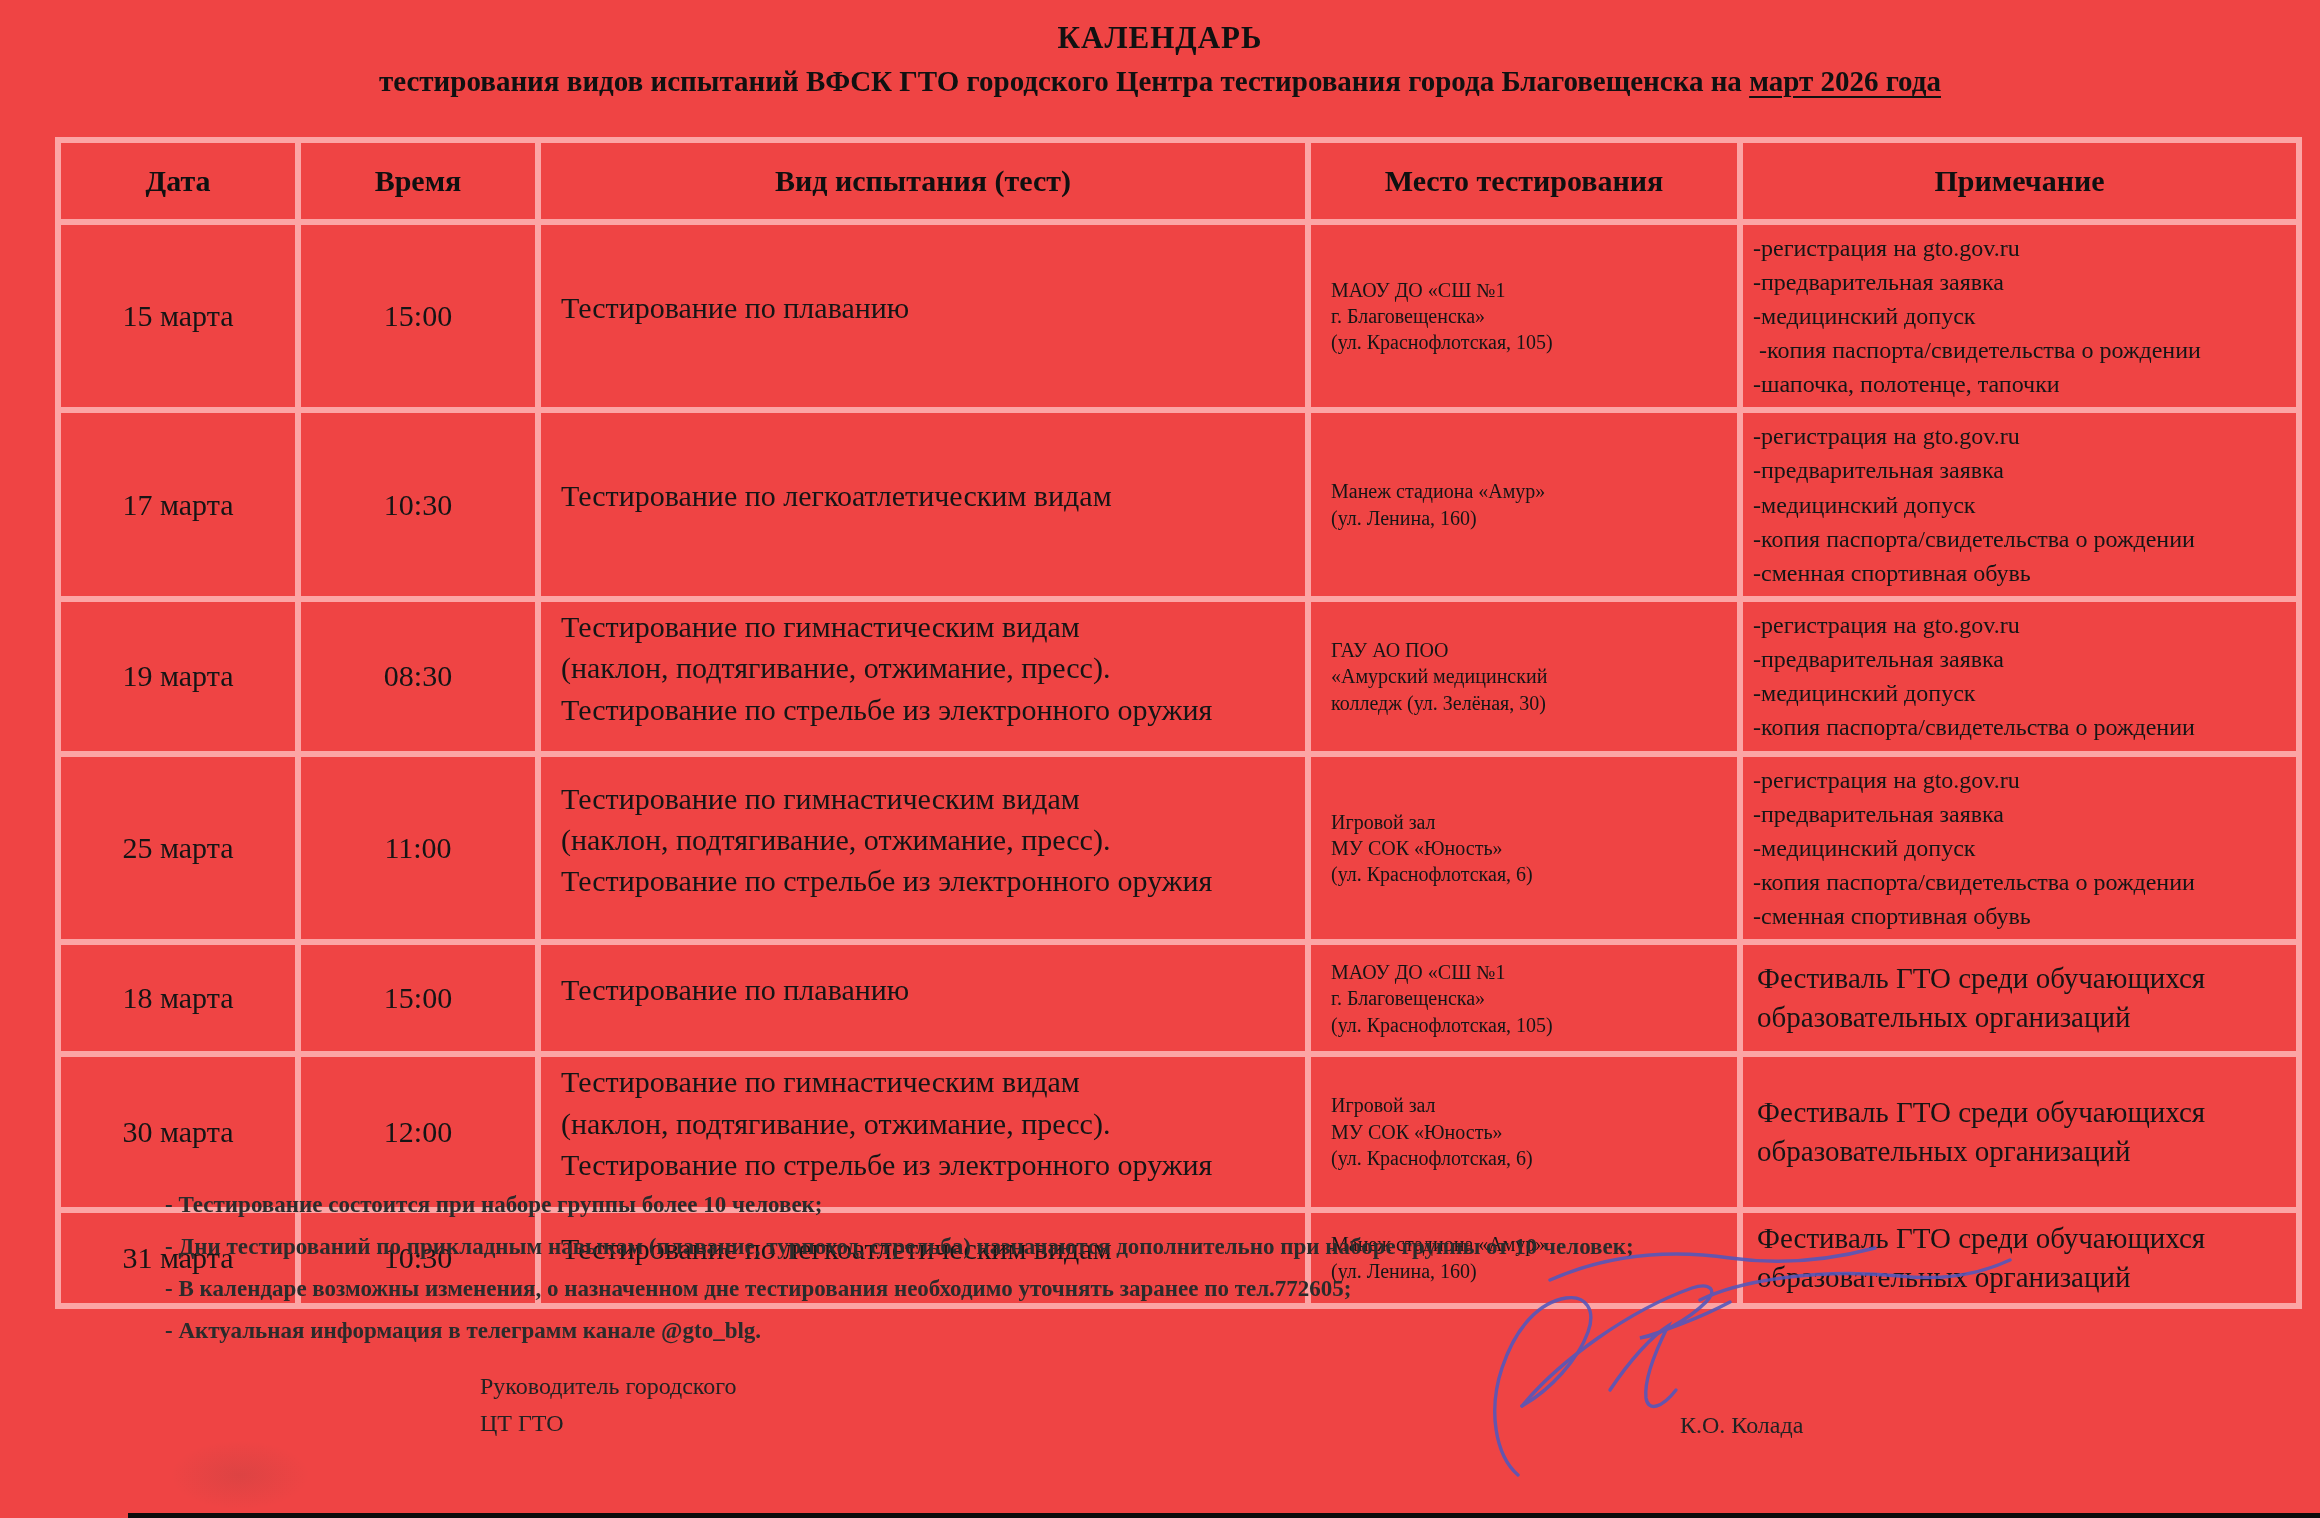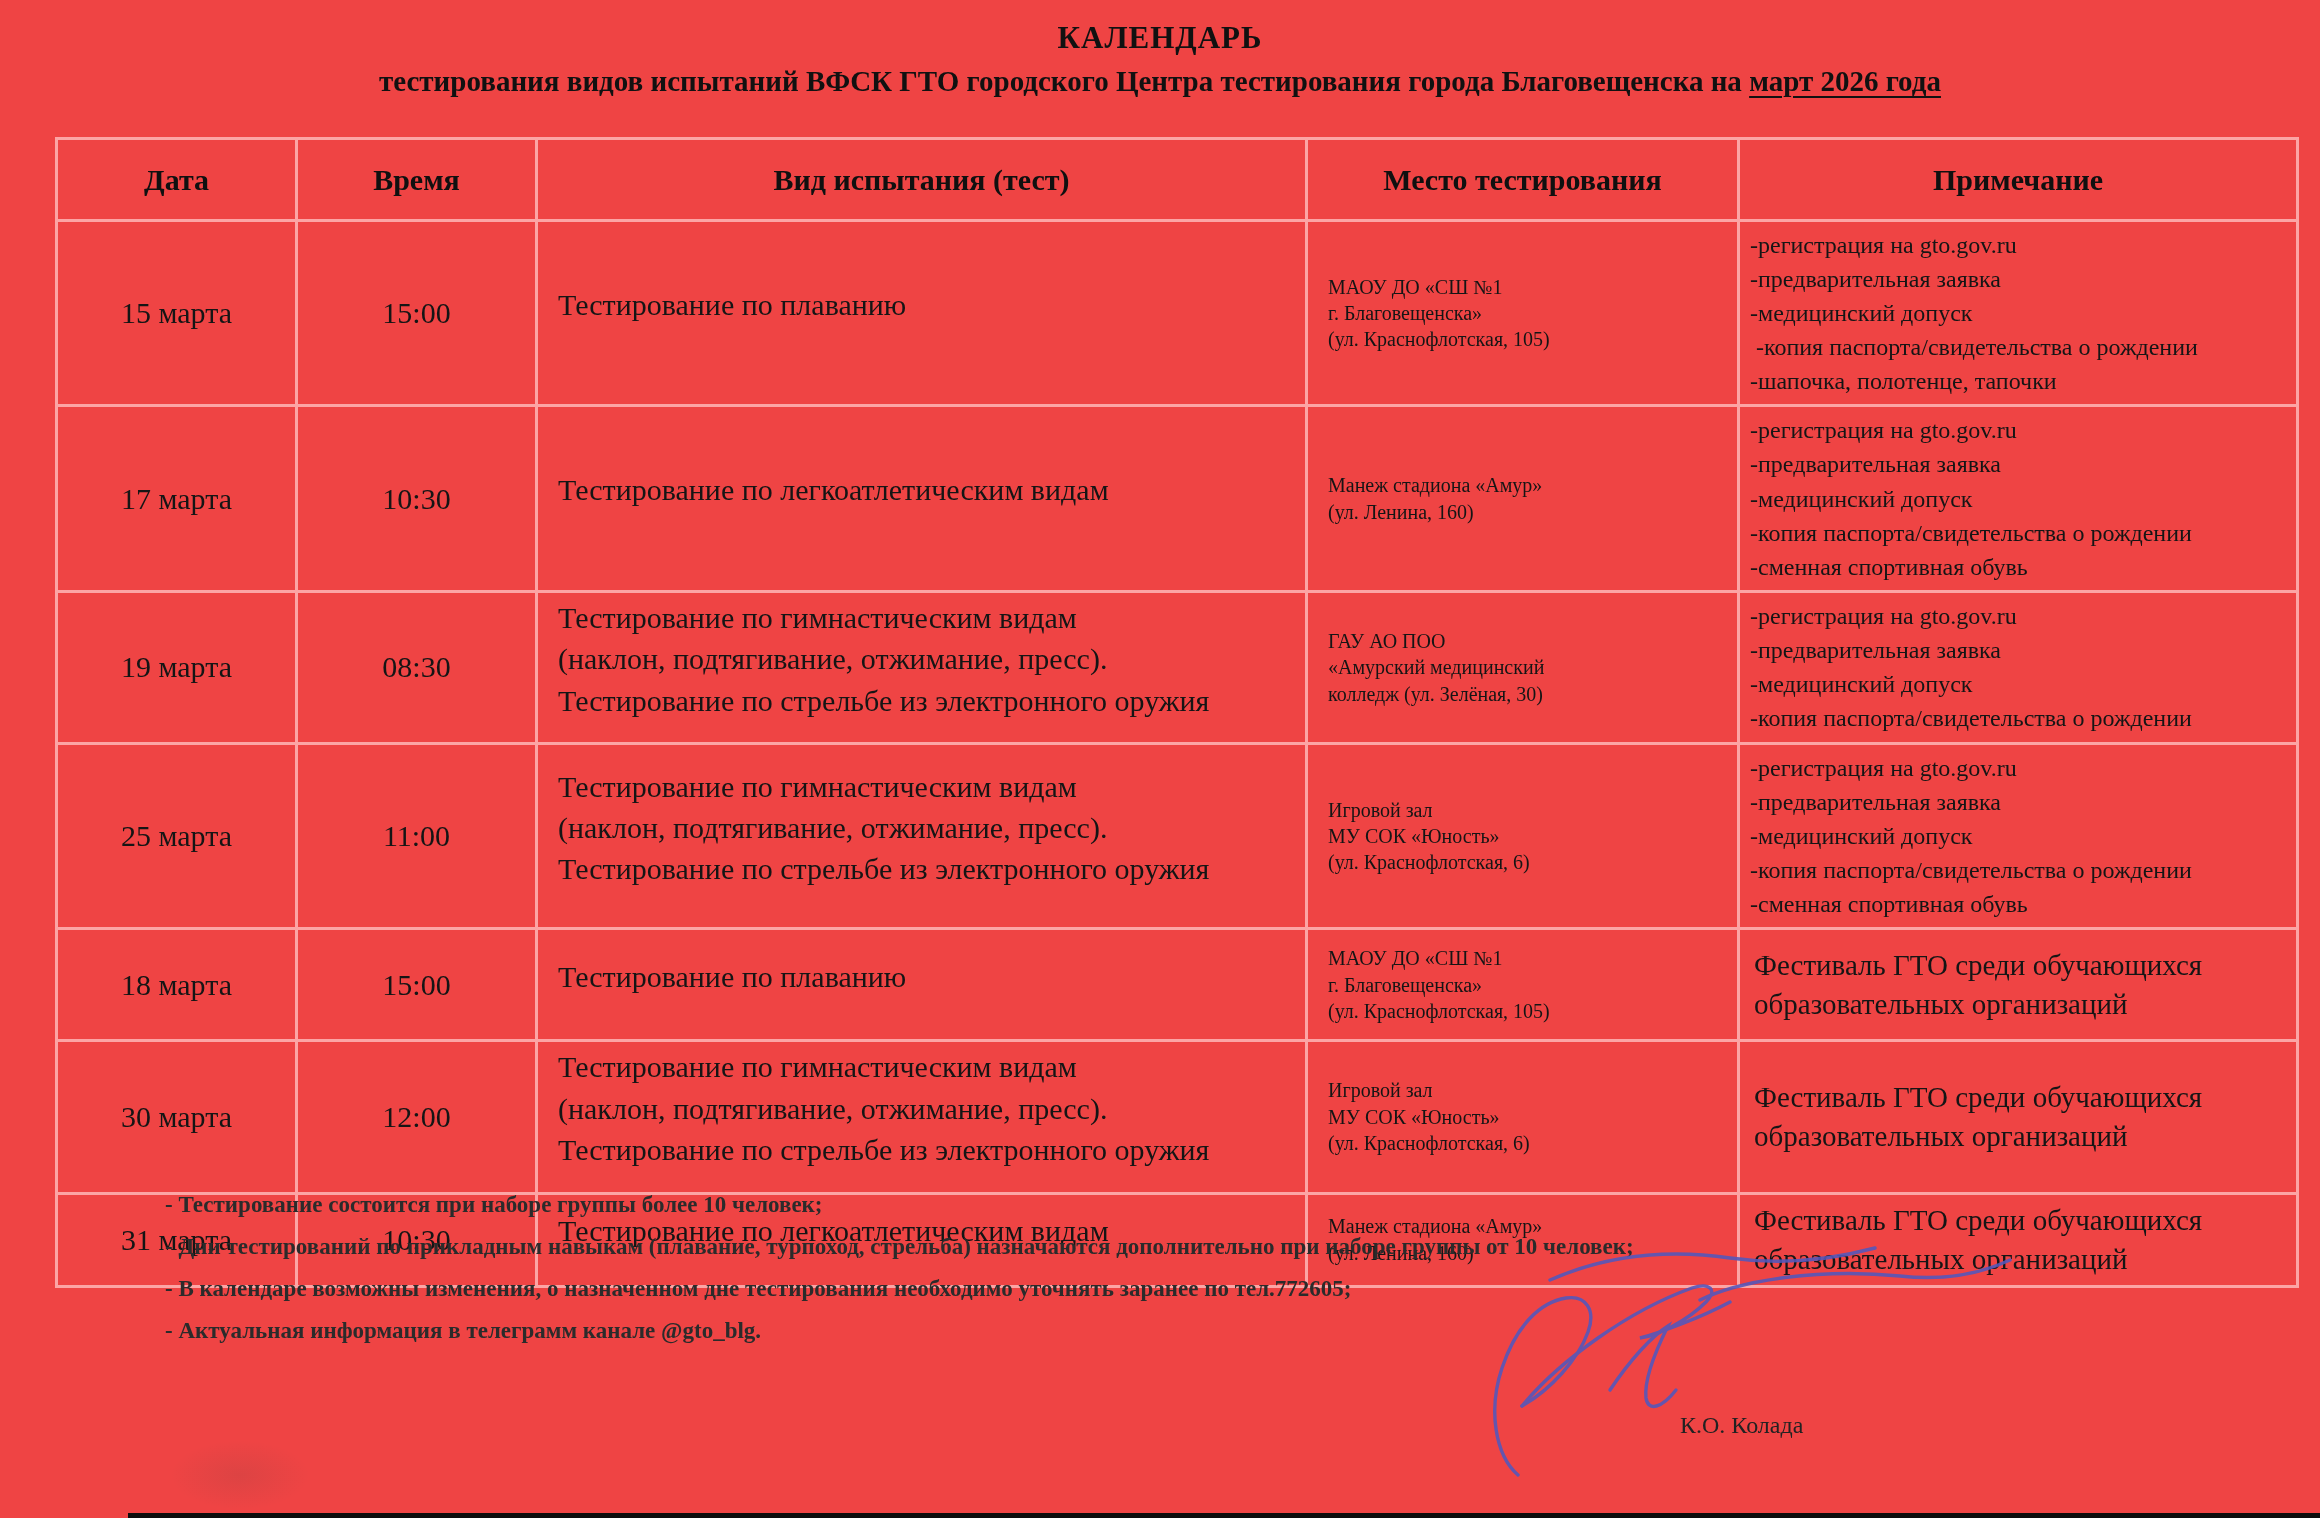--- a/index.html
+++ b/index.html
@@ -22,21 +22,21 @@
 
   
   table.schedule {
     position: absolute;
     left: 55px; top: 137px;
     width: 2241px;
     border-collapse: collapse;
     table-layout: fixed;
   }
   table.schedule th, table.schedule td {
-    border: 3px solid #fca5a5;
+    border: 6px solid #fca5a5;
     vertical-align: middle;
     overflow: hidden;
   }
   table.schedule th {
     font-size: 30px; font-weight: bold; text-align: center; color: #101010;
   }
   tr.hdr   { height: 82px; }
   tr.r0 { height: 159px; }
   tr.r1 { height: 162px; }
   tr.r2 { height: 133px; }
@@ -176,20 +176,22 @@
   </tbody>
     </table>
 
   <div class="footnotes">
     <p>- Тестирование состоится при наборе группы более 10 человек;</p>
     <p>- Дни тестирований по прикладным навыкам (плавание, турпоход, стрельба) назначаются дополнительно при наборе группы от 10 человек;</p>
     <p>- В календаре возможны изменения, о назначенном дне тестирования необходимо уточнять заранее по тел.772605;</p>
     <p>- Актуальная информация в телеграмм канале @gto_blg.</p>
   </div>
 
+  <div class="signer-role">Руководитель городского
+ЦТ ГТО</div>
 
   <svg class="signature-svg" width="620" height="250" viewBox="0 0 620 250" fill="none">
     <g stroke="#5158bd" stroke-width="3.4" stroke-linecap="round" fill="none" opacity="0.88">
       <path d="M118 235 C 95 215, 88 170, 102 128 C 116 86, 140 62, 166 58 C 186 55, 196 70, 188 92 C 178 120, 150 150, 122 166"></path>
       <path d="M122 166 C 160 120, 230 70, 292 48 C 310 42, 318 50, 306 62 C 288 80, 258 96, 240 98 C 262 92, 300 78, 330 62"></path>
       <path d="M150 40 C 200 18, 260 8, 330 18 C 380 25, 430 20, 475 8"></path>
       <path d="M300 60 C 340 40, 420 28, 500 36 C 545 41, 580 34, 610 20"></path>
       <path d="M210 150 C 230 120, 252 96, 268 86 C 256 110, 244 140, 246 158 C 248 172, 262 168, 276 150"></path>
     </g>
   </svg>

